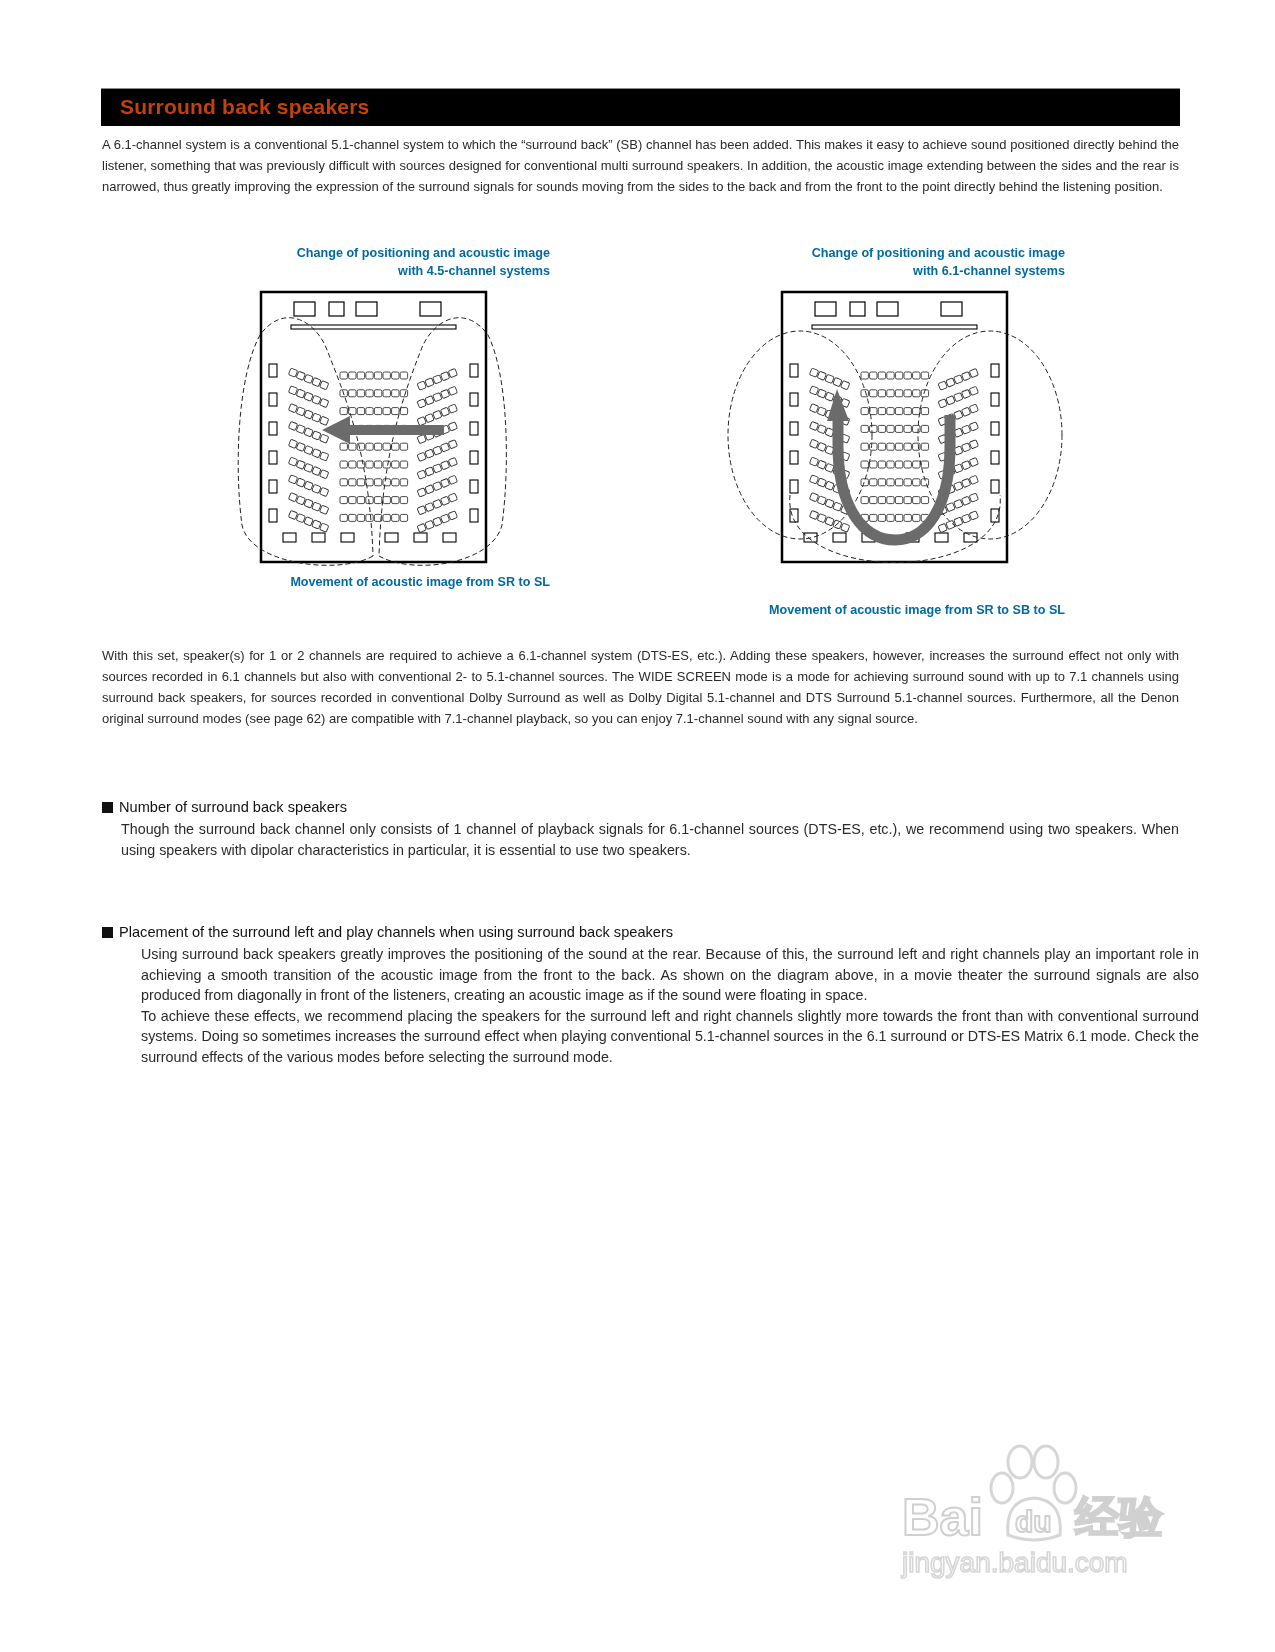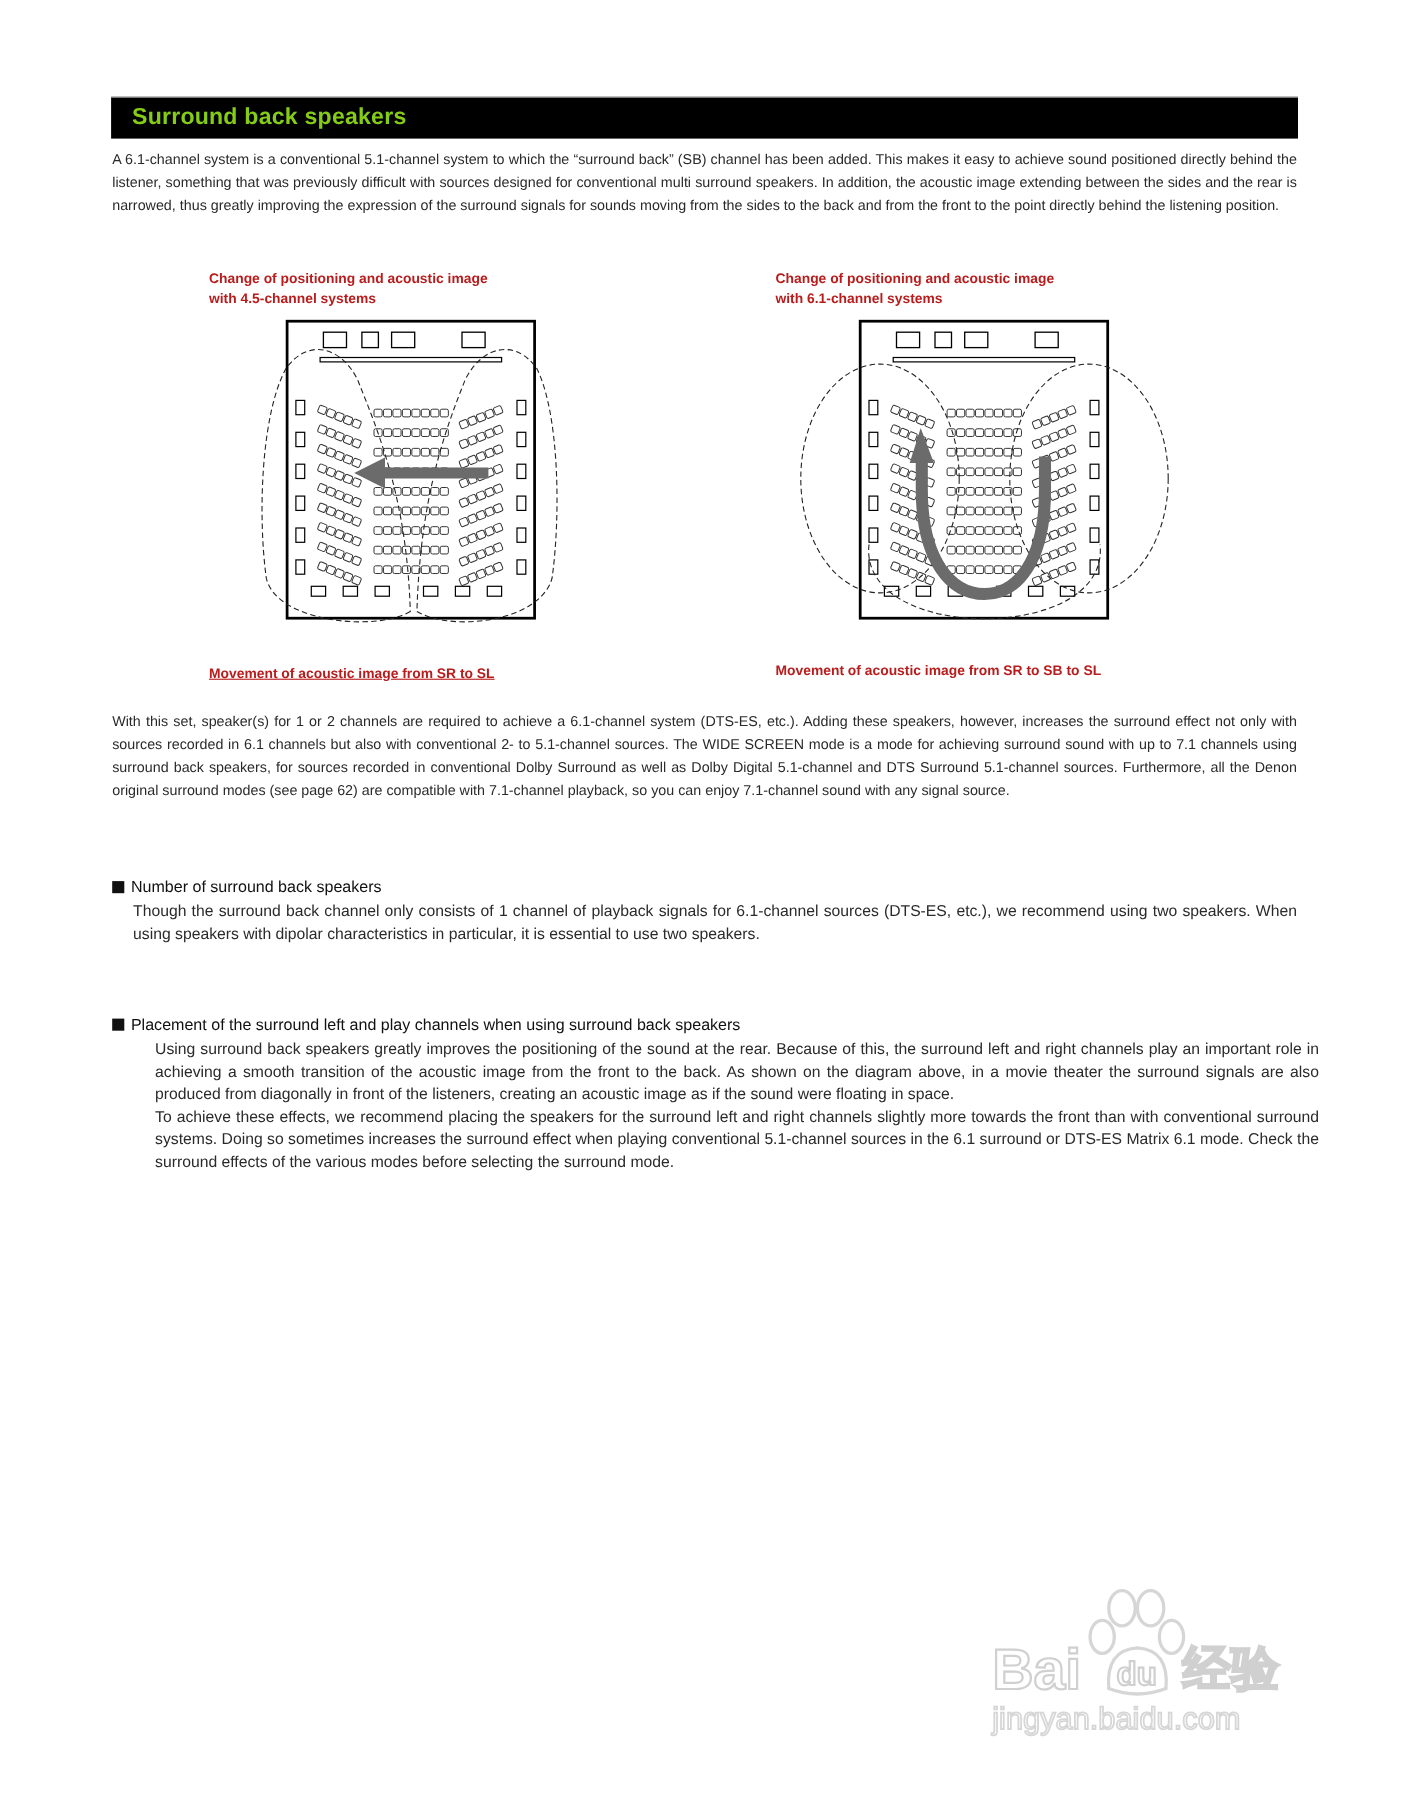--- a/index.html
+++ b/index.html
@@ -1,20 +1,20 @@
 <!DOCTYPE html>
 <html><head>
 <meta charset="utf-8">
 <style>
   html,body{margin:0;padding:0;background:#fff;}
   body{width:1275px;height:1652px;position:relative;overflow:hidden;font-family:"Liberation Sans",sans-serif;color:#222;}
   .titlebar{position:absolute;left:101px;top:88px;width:1079px;height:37px;background:#000;border-top:1px solid #888;}
-  .titlebar h1{margin:0;position:absolute;left:19px;top:6px;color:#84cc16;font-size:21px;font-weight:bold;font-family:"Liberation Sans",sans-serif;letter-spacing:0.2px;text-align:center;}
+  .titlebar h1{margin:0;position:absolute;left:19px;top:6px;color:#c2410c;font-size:21px;font-weight:bold;font-family:"Liberation Sans",sans-serif;letter-spacing:0.2px;text-align:center;}
   .para{position:absolute;left:102px;width:1077px;font-size:13px;line-height:21px;text-align:justify;color:#2a2a2a;margin:0;}
-  .diag-cap{position:absolute;font-size:12.6px;font-weight:bold;text-align:left;line-height:18px;color:#b91c1c;}
+  .diag-cap{position:absolute;font-size:12.6px;font-weight:bold;text-align:right;line-height:18px;color:#0369a1;}
   .diag-svg{position:absolute;}
   .sec-head{position:absolute;left:102px;font-size:14.6px;font-weight:normal;color:#111;}
   .sec-head .bullet{display:inline-block;width:11px;height:11px;background:#111;margin-right:6px;vertical-align:-1px;}
   .sec-body{position:absolute;left:121px;width:1058px;font-size:14.3px;line-height:20.6px;text-align:justify;color:#2a2a2a;margin:0;}
   .sec-body p{margin:0;}
   .watermark{position:absolute;left:900px;top:1440px;width:300px;height:150px;}
 </style>
 </head>
 <body>
 
@@ -519,21 +519,21 @@
       <rect x="-33.6" y="0" width="7.2" height="7" rx="1.5" fill="#fff" stroke="#333" stroke-width="0.9"></rect>
       <rect x="-42" y="0" width="7.2" height="7" rx="1.5" fill="#fff" stroke="#333" stroke-width="0.9"></rect>
     </g>
     <ellipse cx="80" cy="150" rx="72" ry="104" fill="none" stroke="#222" stroke-width="1" stroke-dasharray="5,3"></ellipse>
     <ellipse cx="270" cy="150" rx="72" ry="104" fill="none" stroke="#222" stroke-width="1" stroke-dasharray="5,3"></ellipse>
     <path d="M70 210 C 60 300, 290 300, 280 210" fill="none" stroke="#222" stroke-width="1" stroke-dasharray="5,3"></path>
     <path d="M230 130 L 230 160 C 230 225, 205 255, 175 255 C 145 255, 118 225, 118 160 L 118 132" fill="none" stroke="#6b6b6b" stroke-width="11" stroke-linecap="butt"></path>
     <path d="M107 136 L 117 104 L 129 136 Z" fill="#6b6b6b"></path>
   </svg>
 
-<div class="diag-cap" style="left:190px;top:603px;width:360px;text-decoration:underline;">Movement of acoustic image from SR to SL</div>
+<div class="diag-cap" style="left:190px;top:573px;width:360px;">Movement of acoustic image from SR to SL</div>
 <div class="diag-cap" style="left:705px;top:601px;width:360px;">Movement of acoustic image from SR to SB to SL</div>
 
 <p class="para" style="top:645px;">With this set, speaker(s) for 1 or 2 channels are required to achieve a 6.1-channel system (DTS-ES, etc.).  Adding these speakers, however, increases the surround effect not only with sources recorded in 6.1 channels but also with conventional 2- to 5.1-channel sources.  The WIDE SCREEN mode is a mode for achieving surround sound with up to 7.1 channels using surround back speakers, for sources recorded in conventional Dolby Surround as well as Dolby Digital 5.1-channel and DTS Surround 5.1-channel sources.  Furthermore, all the Denon original surround modes (see page 62) are compatible with 7.1-channel playback, so you can enjoy 7.1-channel sound with any signal source.</p>
 
 <div class="sec-head" style="top:799px;">
   <span class="bullet"></span><span>Number of surround back speakers</span>
 </div>
 <div class="sec-body" style="top:819px;">
   <p>Though the surround back channel only consists of 1 channel of playback signals for 6.1-channel sources (DTS-ES, etc.), we recommend using two speakers.  When using speakers with dipolar characteristics in particular, it is essential to use two speakers.</p>
 </div>

